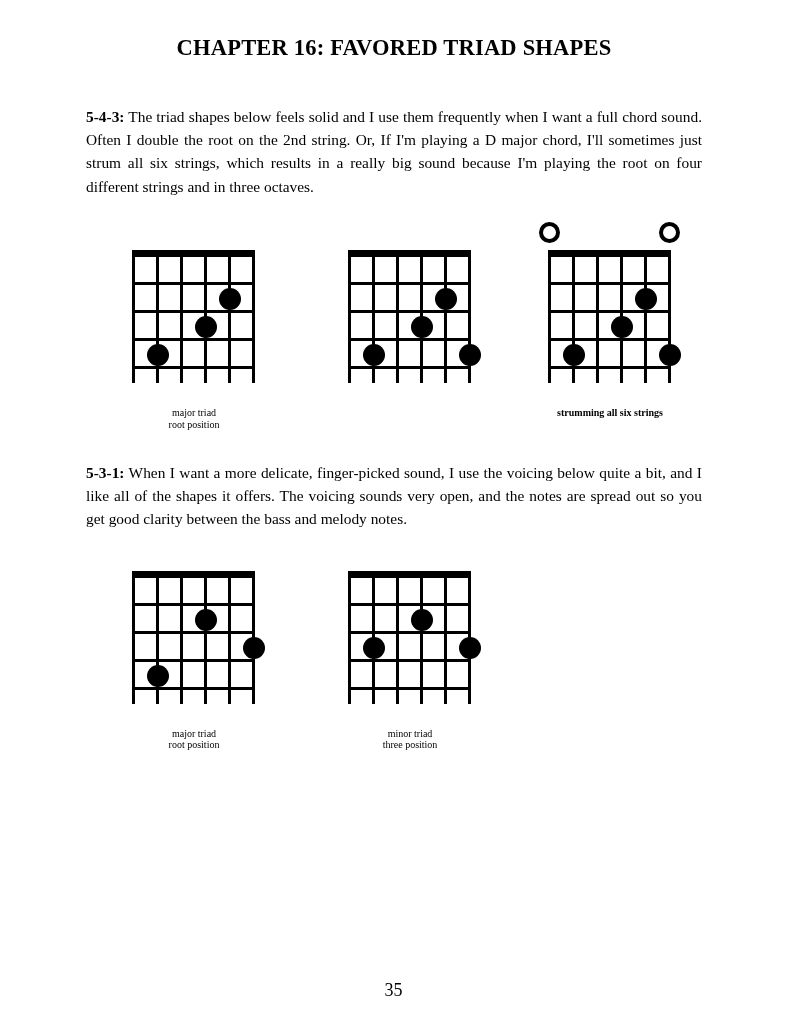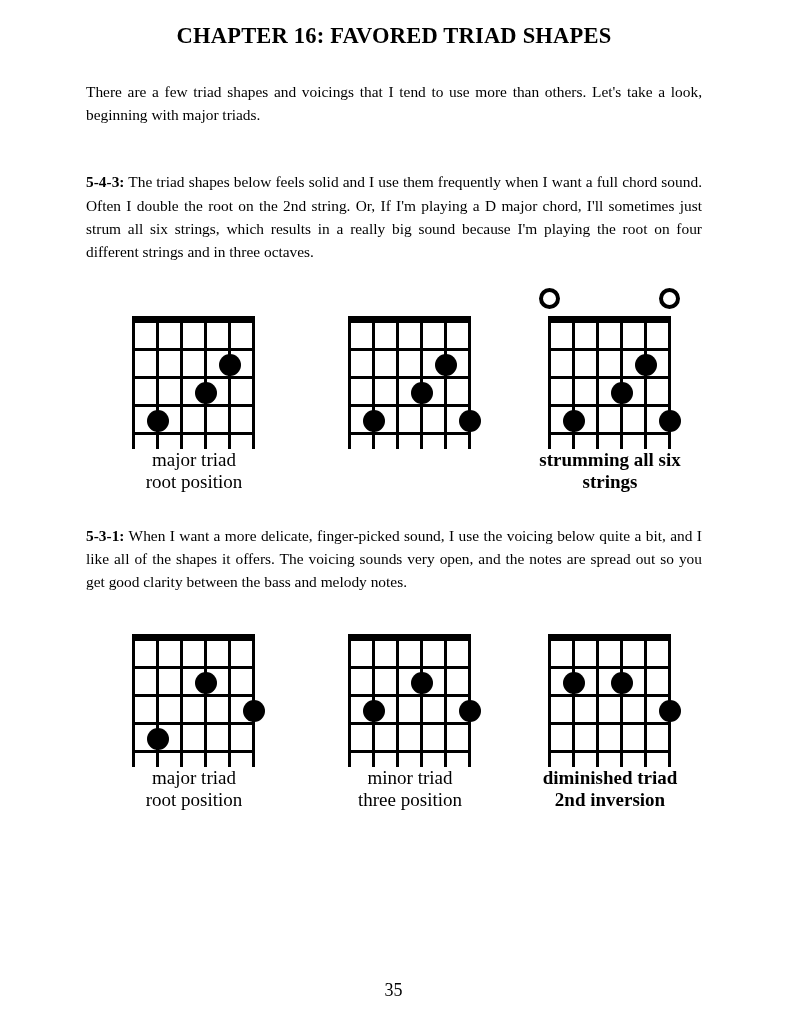--- a/index.html
+++ b/index.html
@@ -25,21 +25,21 @@
     position: absolute;
     left: 86px;
     top: 0;
     width: 616px;
   }
   .chapter-title {
     text-align: center;
     font-size: 22.5px;
     font-weight: bold;
     letter-spacing: 0.2px;
-    margin: 0;
+    margin: 12px;
     padding-top: 24px;
     line-height: 1.1;
   }
   .para {
     font-size: 15.4px;
     line-height: 1.515;
     text-align: justify;
     margin: 0;
     hyphens: none;
   }
@@ -125,23 +125,23 @@
   .dot {
     position: absolute;
     width: 22px;
     height: 22px;
     background: #000;
     border-radius: 50%;
   }
 
   .caption {
     text-align: center;
-    font-size: 19px;
+    font-size: 10px;
     line-height: 1.18;
-    margin-top: 0;
+    margin-top: 24px;
     white-space: pre-line;
   }
 
   .page-number {
     position: absolute;
     left: 0;
     right: 0;
     top: 980px;
     text-align: center;
     font-size: 18px;
@@ -149,21 +149,20 @@
 </style>
 </head>
 <body>
 
 <div class="page">
 
   <div class="content">
 
     <h1 class="chapter-title">CHAPTER 16: FAVORED TRIAD SHAPES</h1>
 
-    <p class="para para-intro">There are a few triad shapes and voicings that I tend to use more than others. Let's take a look, beginning with major triads.</p>
 
     <p class="para para-543"><span class="lead">5-4-3:</span><span> The triad shapes below feels solid and I use them frequently when I want a full chord sound. Often I double the root on the 2nd string. Or, If I'm playing a D major chord, I'll sometimes just strum all six strings, which results in a really big sound because I'm playing the root on four different strings and in three octaves.</span></p>
 
     <div class="diagram-row row-one">
 
       <div class="diagram-cell cell-a">
         <div class="chord">
           <div class="open-row"></div>
           <div class="grid" style="width: 123px; height: 133px;">
               <div class="nut" style="width: 123px;"></div>
@@ -283,43 +282,20 @@
               <div class="string" style="left: 0px; height: 133px;"></div>
               <div class="dot" style="left: 62.5px; top: 38px;"></div>
               <div class="dot" style="left: 14.5px; top: 66px;"></div>
               <div class="dot" style="left: 110.5px; top: 66px;"></div>
             </div>
         </div>
         <div class="caption">minor triad
 three position</div>
       </div>
 
-      <div class="diagram-cell cell-c">
-        <div class="chord">
-          <div class="open-row empty"></div>
-          <div class="grid" style="width: 123px; height: 133px;">
-              <div class="nut" style="width: 123px;"></div>
-              <div class="fret" style="top: 32px; width: 123px;"></div>
-              <div class="fret" style="top: 60px; width: 123px;"></div>
-              <div class="fret" style="top: 88px; width: 123px;"></div>
-              <div class="fret" style="top: 116px; width: 123px;"></div>
-              <div class="string" style="left: 120px; height: 133px;"></div>
-              <div class="string" style="left: 96px; height: 133px;"></div>
-              <div class="string" style="left: 72px; height: 133px;"></div>
-              <div class="string" style="left: 48px; height: 133px;"></div>
-              <div class="string" style="left: 24px; height: 133px;"></div>
-              <div class="string" style="left: 0px; height: 133px;"></div>
-              <div class="dot" style="left: 14.5px; top: 38px;"></div>
-              <div class="dot" style="left: 62.5px; top: 38px;"></div>
-              <div class="dot" style="left: 110.5px; top: 66px;"></div>
-            </div>
-        </div>
-        <div class="caption">diminished triad
-2nd inversion</div>
-      </div>
 
     </div>
 
   </div>
 
   <div class="page-number">35</div>
 
 </div>
 
 </body></html>

